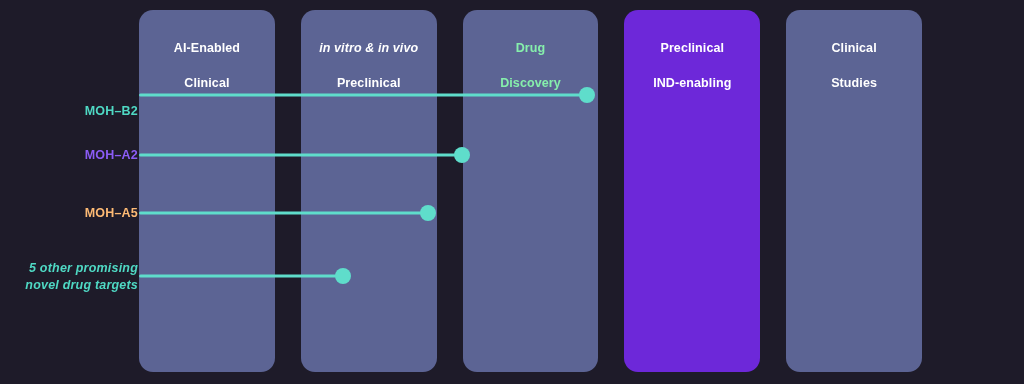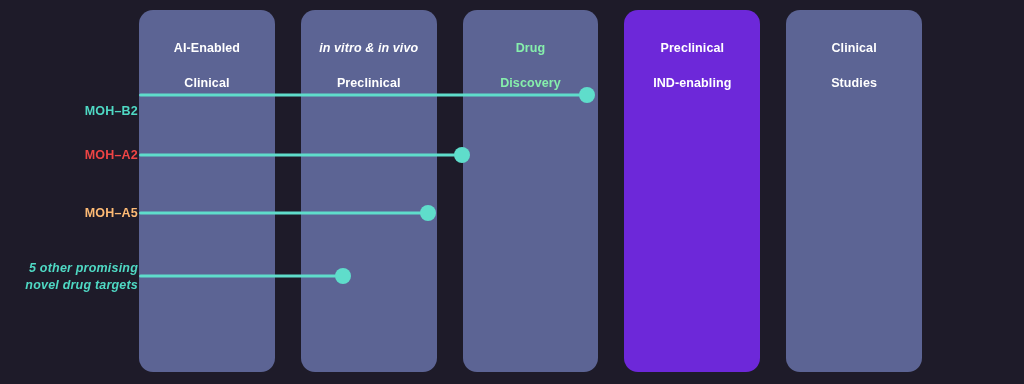--- a/index.html
+++ b/index.html
@@ -153,21 +153,21 @@
 
   <div class="rows-layer">
 
     <div class="prog-row" style="top: 95px;">
       <div class="prog-label" style="top: 0px; color: rgb(79, 217, 196); margin-top: 16px;">MOH–B2</div>
       <div class="prog-line" style="width: 448px; background: rgb(95, 221, 203);"></div>
       <div class="prog-dot" style="left: 587px; background: rgb(95, 221, 203);"></div>
     </div>
 
     <div class="prog-row" style="top: 155px;">
-      <div class="prog-label" style="top: 0px; color: #ef4444;">MOH–A2</div>
+      <div class="prog-label" style="top: 0px; color: #8b5cf6;">MOH–A2</div>
       <div class="prog-line" style="width: 323px; background: rgb(95, 221, 203);"></div>
       <div class="prog-dot" style="left: 462px; background: rgb(95, 221, 203);"></div>
     </div>
 
     <div class="prog-row" style="top: 213px;">
       <div class="prog-label" style="top: 0px; color: #fdba74;">MOH–A5</div>
       <div class="prog-line" style="width: 289px; background: rgb(95, 221, 203);"></div>
       <div class="prog-dot" style="left: 428px; background: rgb(95, 221, 203);"></div>
     </div>
 

